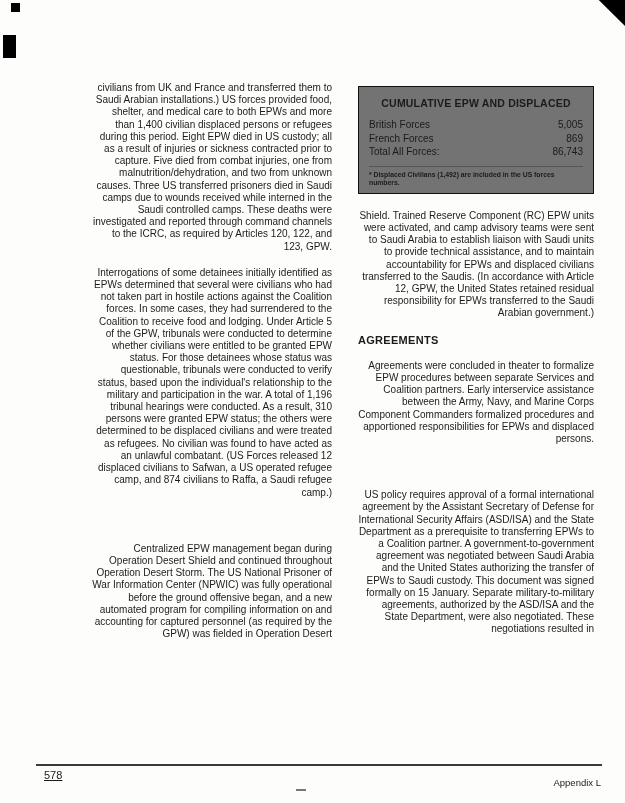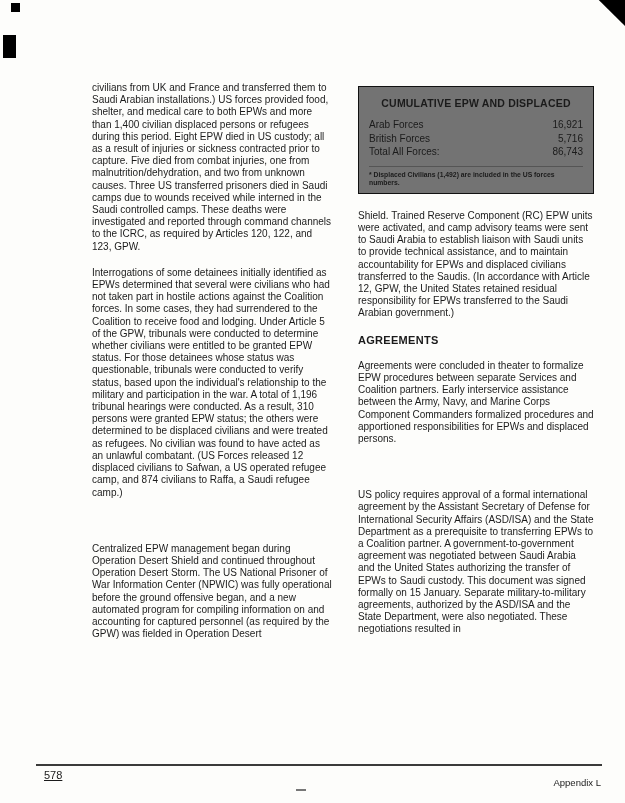--- a/index.html
+++ b/index.html
@@ -17,21 +17,21 @@
   .art-tl1 { left: 11px; top: 3px;  width: 9px;  height: 9px; }
   .art-tl2 { left: 3px;  top: 35px; width: 13px; height: 23px; }
   .art-tr  { right: 0;   top: 0;    width: 32px; height: 26px;
              clip-path: polygon(18% 0, 100% 0, 100% 100%); }
   .art-bot { left: 296px; top: 789px; width: 10px; height: 2px; background: #777; }
 
   
   .col { position: absolute; font-size: 10px; line-height: 12.2px; text-align: left; }
   .col-left  { left: 92px;  top: 82px; width: 240px; }
   .col-right { left: 358px; top: 86px; width: 236px; }
-  .col p { margin: 0 0 14px 0; }
+  .col p { margin: 0 0 14px 0; text-align: right; }
   .gap-large { margin-top: 44px !important; }
 
   .section-heading {
     font-size: 11px;
     font-weight: bold;
     letter-spacing: 0.3px;
     margin: 0 0 14px 0;
   }
 
   
@@ -102,26 +102,26 @@
   </div>
 
   <div class="col col-right">
 
     <div class="epw-table">
       <div class="t-title">
         <div>CUMULATIVE EPW AND DISPLACED</div>
       </div>
       <div class="t-rows">
         <div class="t-row">
-          <span class="t-label">Arab Forces</span>
-          <span class="t-value">16,921</span>
+          <span class="t-label">British Forces</span>
+          <span class="t-value">5,005</span>
         </div>
         <div class="t-row">
-          <span class="t-label">British Forces</span>
-          <span class="t-value">5,716</span>
+          <span class="t-label">French Forces</span>
+          <span class="t-value">869</span>
         </div>
         <div class="t-row">
           <span class="t-label">Total All Forces:</span>
           <span class="t-value">86,743</span>
         </div>
       </div>
       <div class="t-footnote">* Displaced Civilians (1,492) are included in the US forces numbers.</div>
     </div>
 
     <p>Shield. Trained Reserve Component (RC) EPW units were activated, and camp advisory teams were sent to Saudi Arabia to establish liaison with Saudi units to provide technical assistance, and to maintain accountability for EPWs and displaced civilians transferred to the Saudis. (In accordance with Article 12, GPW, the United States retained residual responsibility for EPWs transferred to the Saudi Arabian government.)</p>

